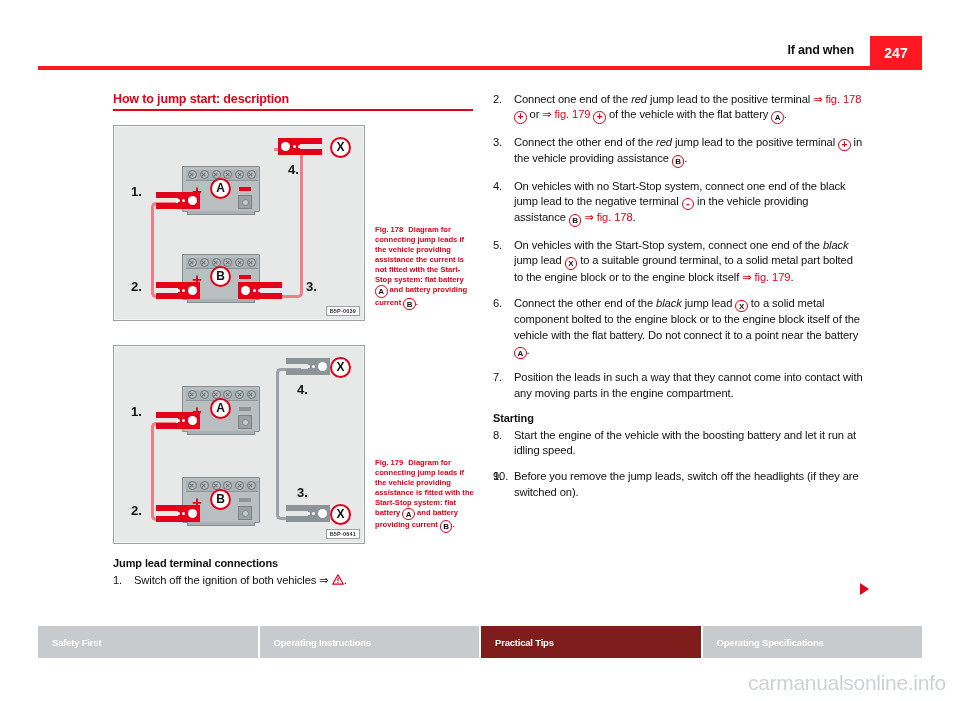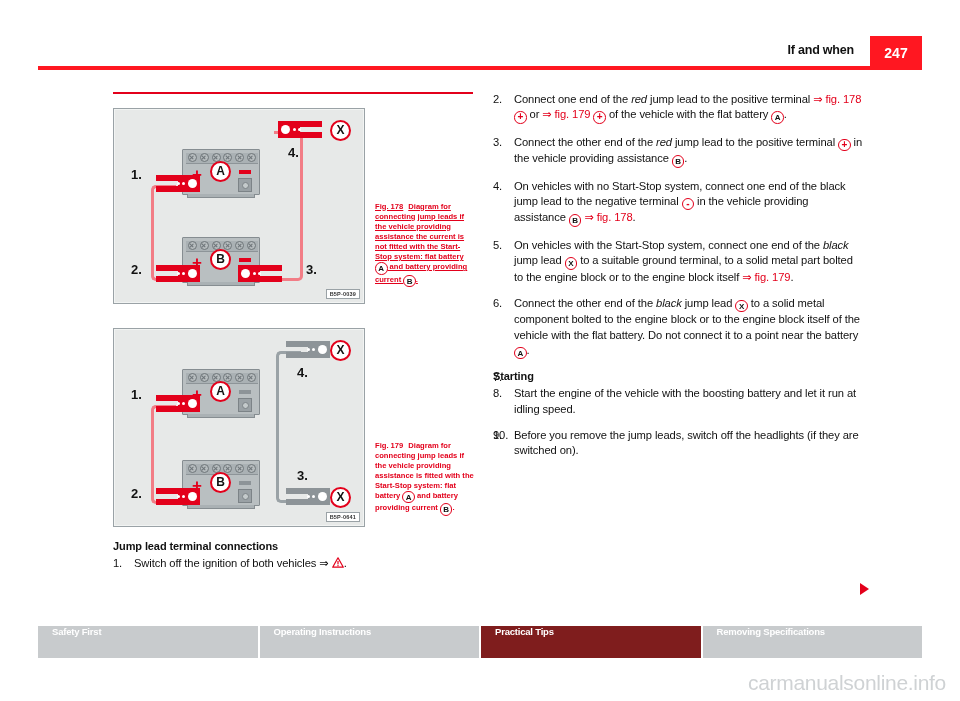--- a/index.html
+++ b/index.html
@@ -389,21 +389,21 @@
     height: 32px;
     display: flex;
   }
   .footer-cell {
     flex: 1;
     background: #c8cbcd;
     color: #ffffff;
     font-size: 9.5px;
     font-weight: bold;
     display: flex;
-    align-items: flex-start;
+    align-items: center;
     padding-left: 14px;
     box-sizing: border-box;
     border-right: 2px solid #ffffff;
     letter-spacing: -0.2px;
   }
   .footer-cell:last-child { border-right: none; }
   .footer-cell.active { background: #7f1d1d; }
 
   .watermark {
     position: absolute;
@@ -421,20 +421,21 @@
 <div class="page">
 
   <div class="header">
     <div class="header-title">If and when</div>
     <div class="header-rule"></div>
     <div class="page-number-box">247</div>
   </div>
 
   <div class="col-left">
 
+    <div class="section-title">How to jump start: description</div>
     <div class="title-rule"></div>
 
     <div class="figure-block" style="height:208px;">
       <div class="figure-img">
 
         <div class="battery" style="left:68px; top:40px;">
           <div class="cap-row">
             <span class="cap"></span>
             <span class="cap"></span>
             <span class="cap"></span>
@@ -505,21 +506,21 @@
         <div class="marker" style="left:216px; top:11px;">X</div>
 
         <div class="stepnum" style="left:17px; top:58px;">1.</div>
         <div class="stepnum" style="left:17px; top:153px;">2.</div>
         <div class="stepnum" style="left:192px; top:153px;">3.</div>
         <div class="stepnum" style="left:174px; top:36px;">4.</div>
 
         <div class="fig-id">B5P-0039</div>
       </div>
 
-      <div class="figure-caption" style="top:94px;text-decoration:underline;">
+      <div class="figure-caption" style="top:100px;">
         <span class="figlabel">Fig. 178</span><span class="gap"></span><span>Diagram for connecting jump leads if the vehicle providing assistance the current is not fitted with the Start-Stop system: flat battery </span><span class="inline-mark">A</span><span> and battery providing current </span><span class="inline-mark">B</span><span>.</span>
       </div>
     </div>
 
     <div class="figure-block" style="height:212px; margin-top:12px;">
       <div class="figure-img" style="height:199px;">
 
         <div class="battery" style="left:68px; top:40px;">
           <div class="cap-row">
             <span class="cap"></span>
@@ -618,21 +619,21 @@
     </ol>
   </div>
 
   <div class="col-right">
     <ol class="steps" id="right-steps">
         <li><span class="num">2.</span><span>Connect one end of the </span><span class="italic">red</span><span> jump lead to the positive terminal </span><span class="ref">⇒ fig. 178</span><span> </span><span class="inline-mark sym">+</span><span> or </span><span class="ref">⇒ fig. 179</span><span> </span><span class="inline-mark sym">+</span><span> of the vehicle with the flat battery </span><span class="inline-mark">A</span><span>.</span></li>
         <li><span class="num">3.</span><span>Connect the other end of the </span><span class="italic">red</span><span> jump lead to the positive terminal </span><span class="inline-mark sym">+</span><span> in the vehicle providing assistance </span><span class="inline-mark">B</span><span>.</span></li>
         <li><span class="num">4.</span><span>On vehicles </span><span class="bold">with no Start-Stop system</span><span>, connect one end of the black jump lead to the negative terminal </span><span class="inline-mark sym">-</span><span> in the vehicle providing assistance </span><span class="inline-mark">B</span><span> </span><span class="ref">⇒ fig. 178</span><span>.</span></li>
         <li><span class="num">5.</span><span>On vehicles </span><span class="bold">with the Start-Stop system</span><span>, connect one end of the </span><span class="italic">black</span><span> jump lead </span><span class="inline-mark">X</span><span> to a suitable ground terminal, to a solid metal part bolted to the engine block or to the engine block itself </span><span class="ref">⇒ fig. 179</span><span>.</span></li>
         <li><span class="num">6.</span><span>Connect the other end of the </span><span class="italic">black</span><span> jump lead </span><span class="inline-mark">X</span><span> to a solid metal component bolted to the engine block or to the engine block itself of the vehicle with the flat battery. Do not connect it to a point near the battery </span><span class="inline-mark">A</span><span>.</span></li>
-        <li><span class="num">7.</span></li>
+        <li><span class="num">7.</span><span>Position the leads in such a way that they cannot come into contact with any moving parts in the engine compartment.</span></li>
       </ol>
 
     <div class="subhead">Starting</div>
     <ol class="steps" id="starting-steps">
         <li><span class="num">8.</span><span>Start the engine of the vehicle with the boosting battery and let it run at idling speed.</span></li>
         <li><span class="num">9.</span></li>
       </ol>
 
     <ol class="steps" id="removing-steps" style="position:relative;">
         <li><span class="num">10.</span><span>Before you remove the jump leads, switch off the headlights (if they are switched on).</span></li>
@@ -645,19 +646,19 @@
       <div class="footer-cell">
         <span>Safety First</span>
       </div>
       <div class="footer-cell">
         <span>Operating Instructions</span>
       </div>
       <div class="footer-cell active">
         <span>Practical Tips</span>
       </div>
       <div class="footer-cell">
-        <span>Removing Specifications</span>
+        <span>Operating Specifications</span>
       </div>
     </div>
 
   <div class="watermark">carmanualsonline.info</div>
 
 </div>
 
 </body></html>

